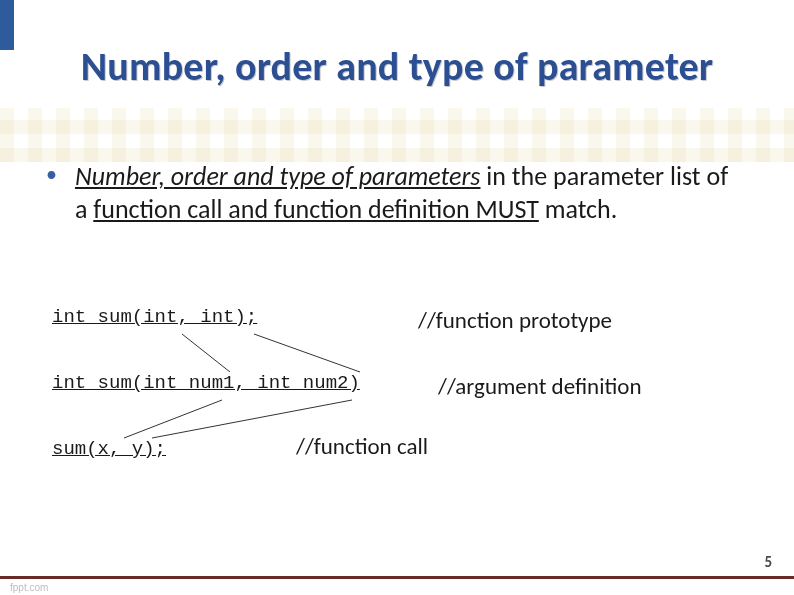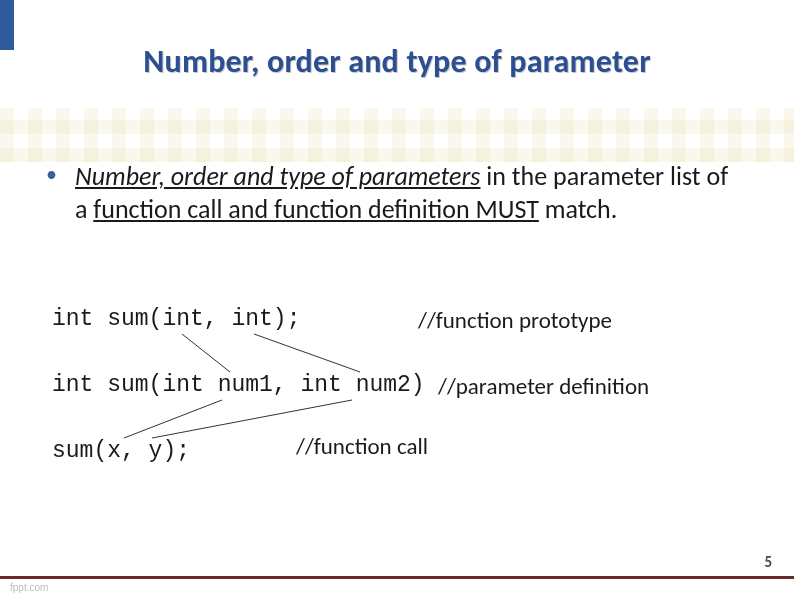--- a/index.html
+++ b/index.html
@@ -43,21 +43,21 @@
     position: absolute;
     right: 22px; bottom: 24px;
     font-size: 15px;
     color: #4a4a4a;
     font-weight: 600;
   }
   .title {
     position: absolute;
     top: 42px; left: 0; right: 0;
     text-align: center;
-    font-size: 32px;
+    font-size: 40px;
     font-weight: 800;
     color: #2b4f92;
     text-shadow: 1px 1px 0 #c9c9c9;
     letter-spacing: 0.2px;
   }
   .bullet-row {
     position: absolute;
     top: 160px;
     left: 46px;
     right: 50px;
@@ -74,24 +74,25 @@
     font-size: 26px;
     line-height: 1.28;
     color: #1a1a1a;
   }
   .code-area {
     position: absolute;
     top: 300px; left: 52px; right: 40px;
   }
   .code-line {
     font-family: "Courier New", Courier, monospace;
-    font-size: 23px;
+    font-size: 19px;
     color: #1a1a1a;
     white-space: pre;
     position: absolute;
+    text-decoration: underline;
   }
   .comment {
     font-family: "Calibri", Arial, sans-serif;
     font-size: 23px;
     color: #1a1a1a;
     position: absolute;
   }
   .svg-lines {
     position: absolute;
     top: 300px; left: 52px;
@@ -116,21 +117,21 @@
   <div class="bullet-text">
     <span style="text-decoration: underline; font-style: italic;">Number, order and type of parameters</span><span> in the parameter list of a </span><span style="text-decoration: underline; text-align: right;">function call and function definition MUST</span><span> match.</span>
   </div>
 </div>
 
 <div class="code-area">
   <div class="code-line" style="top:6px; left:0;">int sum(int, int);</div>
   <div class="comment" style="top:6px; left:366px;">//function prototype</div>
 
   <div class="code-line" style="top:72px; left:0;">int sum(int num1, int num2)</div>
-  <div class="comment" style="top:72px; left:386px;">//parameter definition</div>
+  <div class="comment" style="top:72px; left:386px;">//argument definition</div>
 
   <div class="code-line" style="top:138px; left:0;">sum(x, y);</div>
   <div class="comment" style="top:132px; left:244px;">//function call</div>
 </div>
 
 <svg class="svg-lines" viewBox="0 0 700 180">
   <line x1="130" y1="34" x2="178" y2="72"></line>
   <line x1="202" y1="34" x2="308" y2="72"></line>
   <line x1="72" y1="138" x2="170" y2="100"></line>
   <line x1="100" y1="138" x2="300" y2="100"></line>

